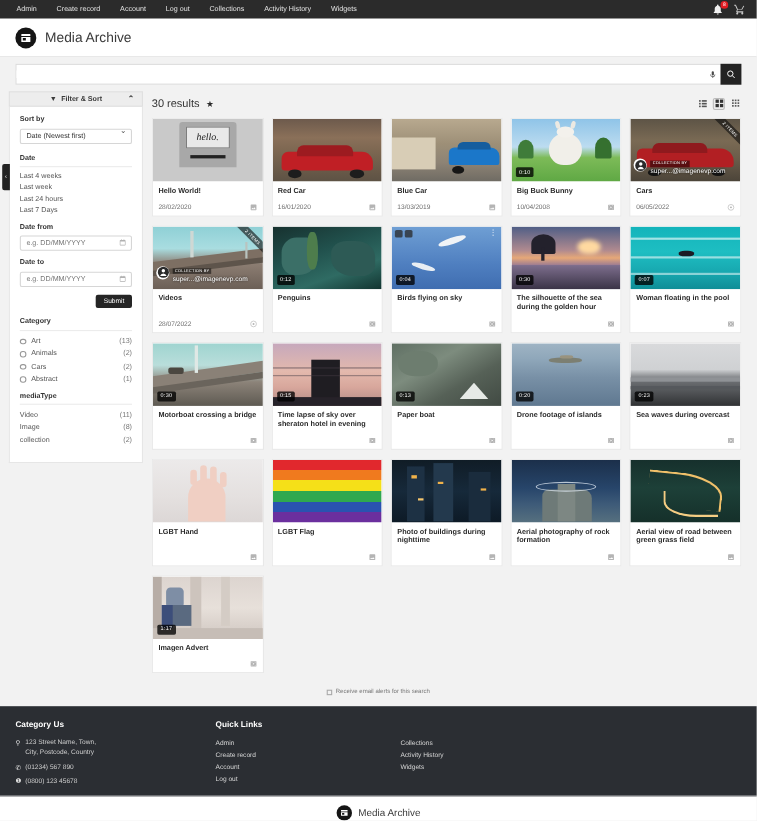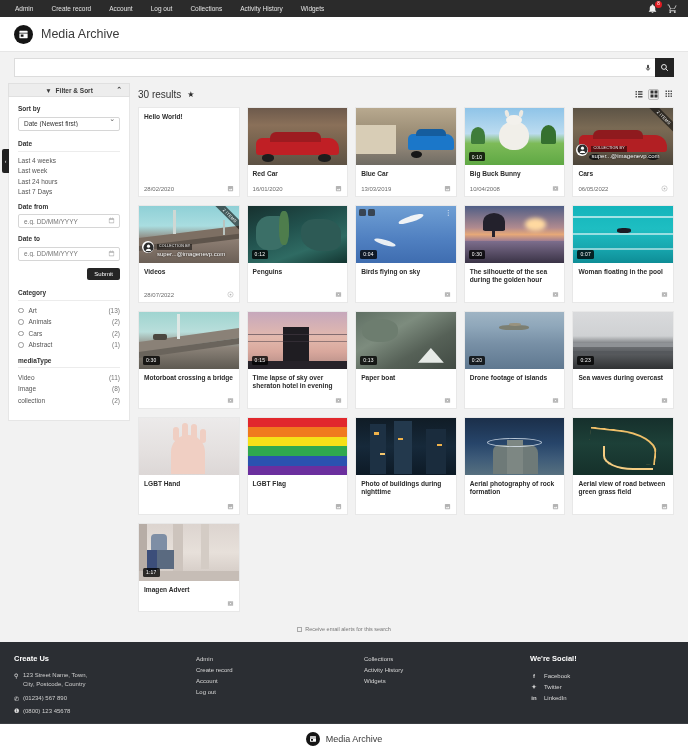--- a/index.html
+++ b/index.html
@@ -384,20 +384,28 @@
               <rect x="6" y="11" width="3" height="3"></rect>
               <rect x="11" y="11" width="3" height="3"></rect>
           </svg>
         </div>
       </div>
     </div>
 
     <div class="grid">
 
       <div class="card">
+        <div class="thumb">
+          <div class="bg" style="background:#c9c9c9">
+            <div style="position:absolute;left:24%;top:6%;width:52%;height:72%;background:#a8a8a8;border-radius:3px 3px 0 0"></div>
+            <div style="position:absolute;left:30%;top:12%;width:40%;height:36%;background:#e9e9e9;border:1px solid #7d7d7d"></div>
+            <div style="position:absolute;left:33%;top:18%;width:34%;height:22%;color:#222;font-size:9px;font-style:italic;font-family:'Liberation Serif',serif;text-align:center;line-height:12px">hello.</div>
+            <div style="position:absolute;left:34%;top:58%;width:32%;height:3px;background:#222"></div>
+          </div>
+        </div>
         <div class="meta">
           <div class="card-title">Hello World!</div>
           <div class="meta-bottom">
             <div class="card-date">28/02/2020</div>
             <svg class="type-icon" viewBox="0 0 24 24" fill="#777">
                 <path d="M21 19V5a2 2 0 0 0-2-2H5a2 2 0 0 0-2 2v14a2 2 0 0 0 2 2h14a2 2 0 0 0 2-2zM8.5 13.5l2.5 3 3.5-4.5 4.5 6H5l3.5-4.5z"></path>
               </svg>
           </div>
         </div>
       </div>
@@ -848,71 +856,57 @@
   </div>
 </div>
 
 <div class="alerts-row">
   <span class="cb"></span>
   <span>Receive email alerts for this search</span>
 </div>
 
 <div class="footer">
   <div class="fcol contact">
-    <div class="fhead">Create Us</div>
+    <div class="fhead">Category Us</div>
     <div class="frow">
       <span class="fi">⚲</span>
       <span>
         <span>123 Street Name, Town,</span><br>
         <span>City, Postcode, Country</span>
       </span>
     </div>
     <div class="frow" style="margin-top:5px">
       <span class="fi">✆</span>
       <span>(01234) 567 890</span>
     </div>
     <div class="frow">
       <span class="fi">❶</span>
       <span>(0800) 123 45678</span>
     </div>
   </div>
 
   <div class="fcol quick">
     <div style="width:100%">
+      <div class="fhead">Quick Links</div>
       <div style="display:flex">
         <div class="qcol">
           <span class="flink">Admin</span>
           <span class="flink">Create record</span>
           <span class="flink">Account</span>
           <span class="flink">Log out</span>
         </div>
         <div class="qcol" style="margin-left:82px">
           <span class="flink">Collections</span>
           <span class="flink">Activity History</span>
           <span class="flink">Widgets</span>
         </div>
       </div>
     </div>
   </div>
 
-  <div class="fcol social">
-    <div class="fhead">We're Social!</div>
-    <div class="sociallink">
-      <span class="si">f</span>
-      <span>Facebook</span>
-    </div>
-    <div class="sociallink">
-      <span class="si">✦</span>
-      <span>Twitter</span>
-    </div>
-    <div class="sociallink">
-      <span class="si">in</span>
-      <span>LinkedIn</span>
-    </div>
-  </div>
 </div>
 
 <div class="bottombar">
   <div class="logo-circle">
     <svg viewBox="0 0 24 24" fill="#fff">
       <path d="M4 4h16a1 1 0 0 1 1 1v3H3V5a1 1 0 0 1 1-1zm-1 6h18v9a1 1 0 0 1-1 1H4a1 1 0 0 1-1-1v-9zm3 2v5h6v-5H6z"></path>
     </svg>
   </div>
   <div class="bottom-title">Media Archive</div>
 </div>

